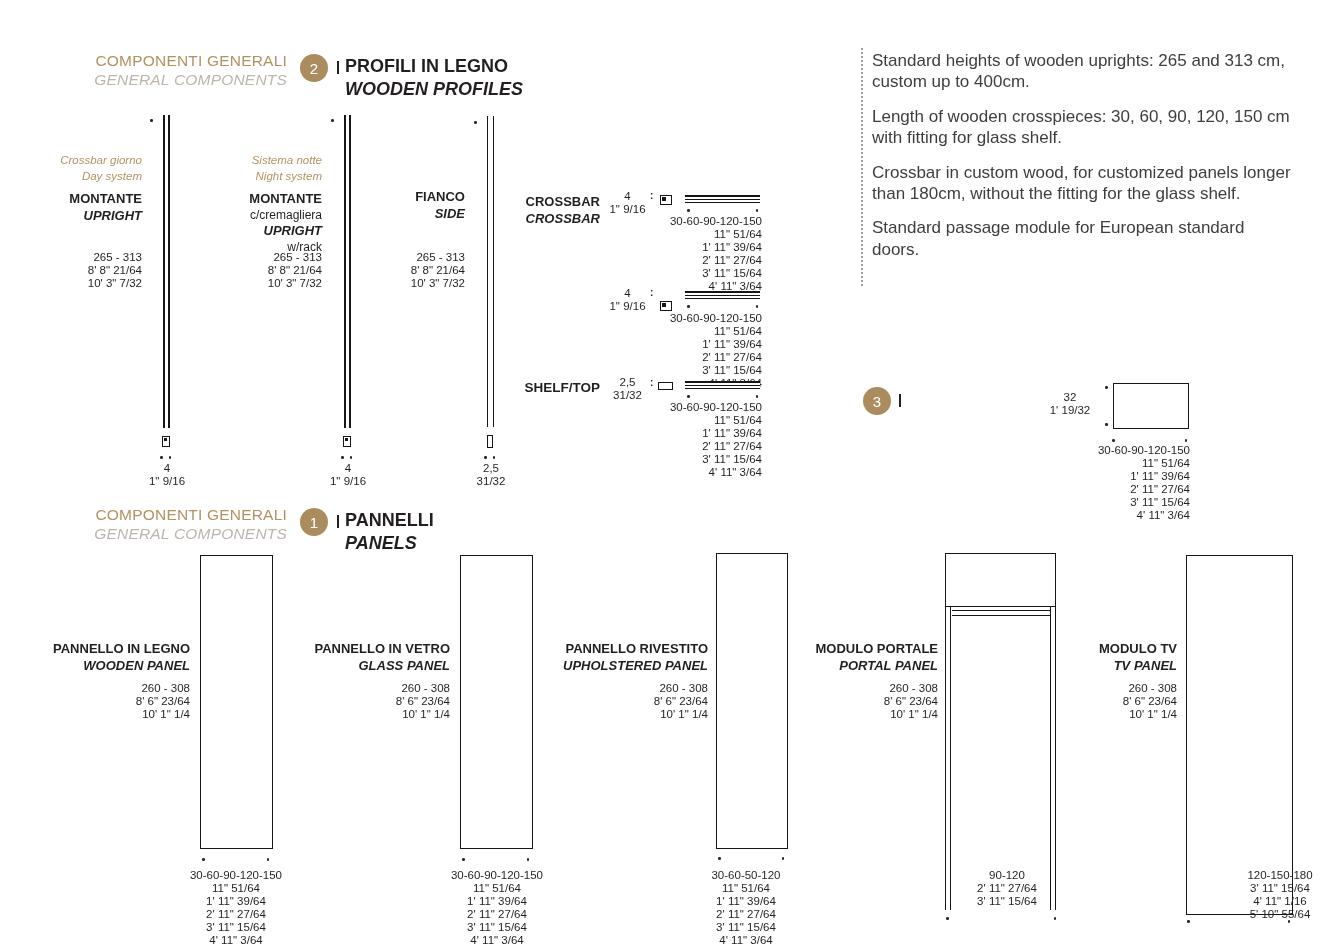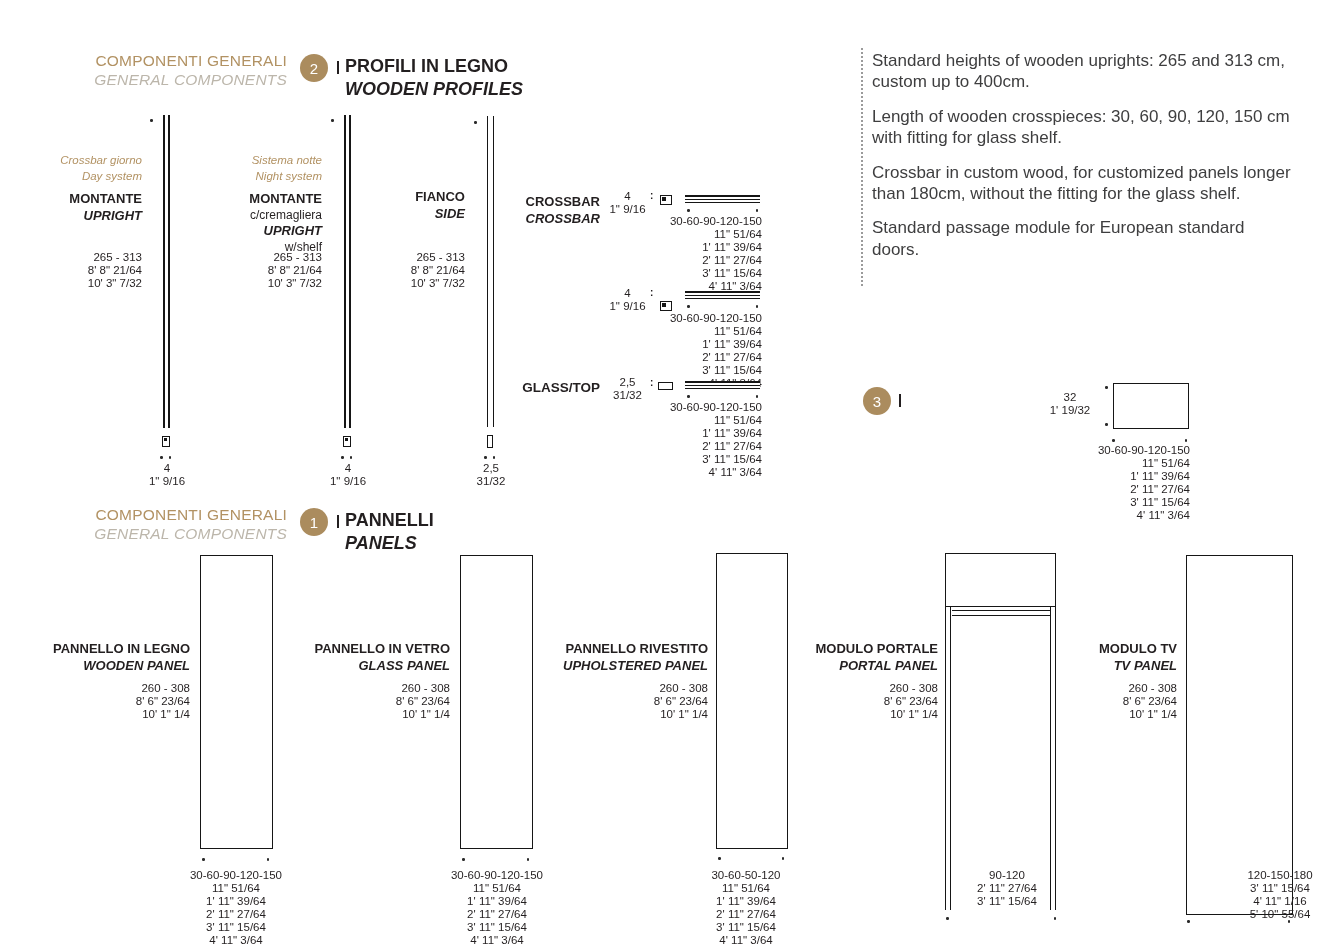--- a/index.html
+++ b/index.html
@@ -98,21 +98,21 @@
     <div class="name i">UPRIGHT</div>
   </div>
   <div class="abs dim tr" style="left:20px;top:251px;width:122px;">265 - 313<br>8' 8" 21/64<br>10' 3" 7/32</div>
 
   <div class="abs tr" style="left:200px;top:153px;width:122px;">
     <div class="sysname">Sistema notte</div>
     <div class="sysname">Night system</div>
     <div class="name" style="margin-top:7px;">MONTANTE</div>
     <div class="name plain" style="font-size:12px;">c/cremagliera</div>
     <div class="name i">UPRIGHT</div>
-    <div class="name plain" style="font-size:12px;">w/shelf</div>
+    <div class="name plain" style="font-size:12px;">w/rack</div>
   </div>
   <div class="abs dim tr" style="left:200px;top:251px;width:122px;">265 - 313<br>8' 8" 21/64<br>10' 3" 7/32</div>
 
   <div class="abs tr" style="left:340px;top:189px;width:125px;">
     <div class="name">FIANCO</div>
     <div class="name i">SIDE</div>
   </div>
   <div class="abs dim tr" style="left:343px;top:251px;width:122px;">265 - 313<br>8' 8" 21/64<br>10' 3" 7/32</div>
 
   <div class="abs tr" style="left:480px;top:194px;width:120px;">
@@ -143,21 +143,21 @@
   <div class="abs xsec" style="left:660px;top:291px;">
       <div class="xsec-fill"></div>
     </div>
   <div class="abs xbar" style="left:685px;top:291px;width:75px;"></div>
   <div class="abs dotpair" style="left:687px;top:305px;width:71px;"></div>
   <div class="abs dim tr" style="left:640px;top:312px;width:122px;">
     <div>30-60-90-120-150</div>
     <div>11" 51/64<br>1' 11" 39/64<br>2' 11" 27/64<br>3' 11" 15/64<br>4' 11" 3/64</div>
   </div>
 
-  <div class="abs name tr" style="left:480px;top:379px;width:120px;font-size:13.5px;">GLASS/TOP</div>
+  <div class="abs name tr" style="left:480px;top:379px;width:120px;font-size:13.5px;">SHELF/TOP</div>
   <div class="abs dim tc" style="left:600px;top:376px;width:55px;">
     <div>2,5</div>
     <div>31/32</div>
   </div>
   <div class="abs colon" style="left:650px;top:377px;">:</div>
   <div class="abs xsec-flat" style="left:658px;top:382px;"></div>
   <div class="abs xbar" style="left:685px;top:381px;width:75px;"></div>
   <div class="abs dotpair" style="left:687px;top:395px;width:71px;"></div>
   <div class="abs dim tr" style="left:640px;top:401px;width:122px;">
     <div>30-60-90-120-150</div>

